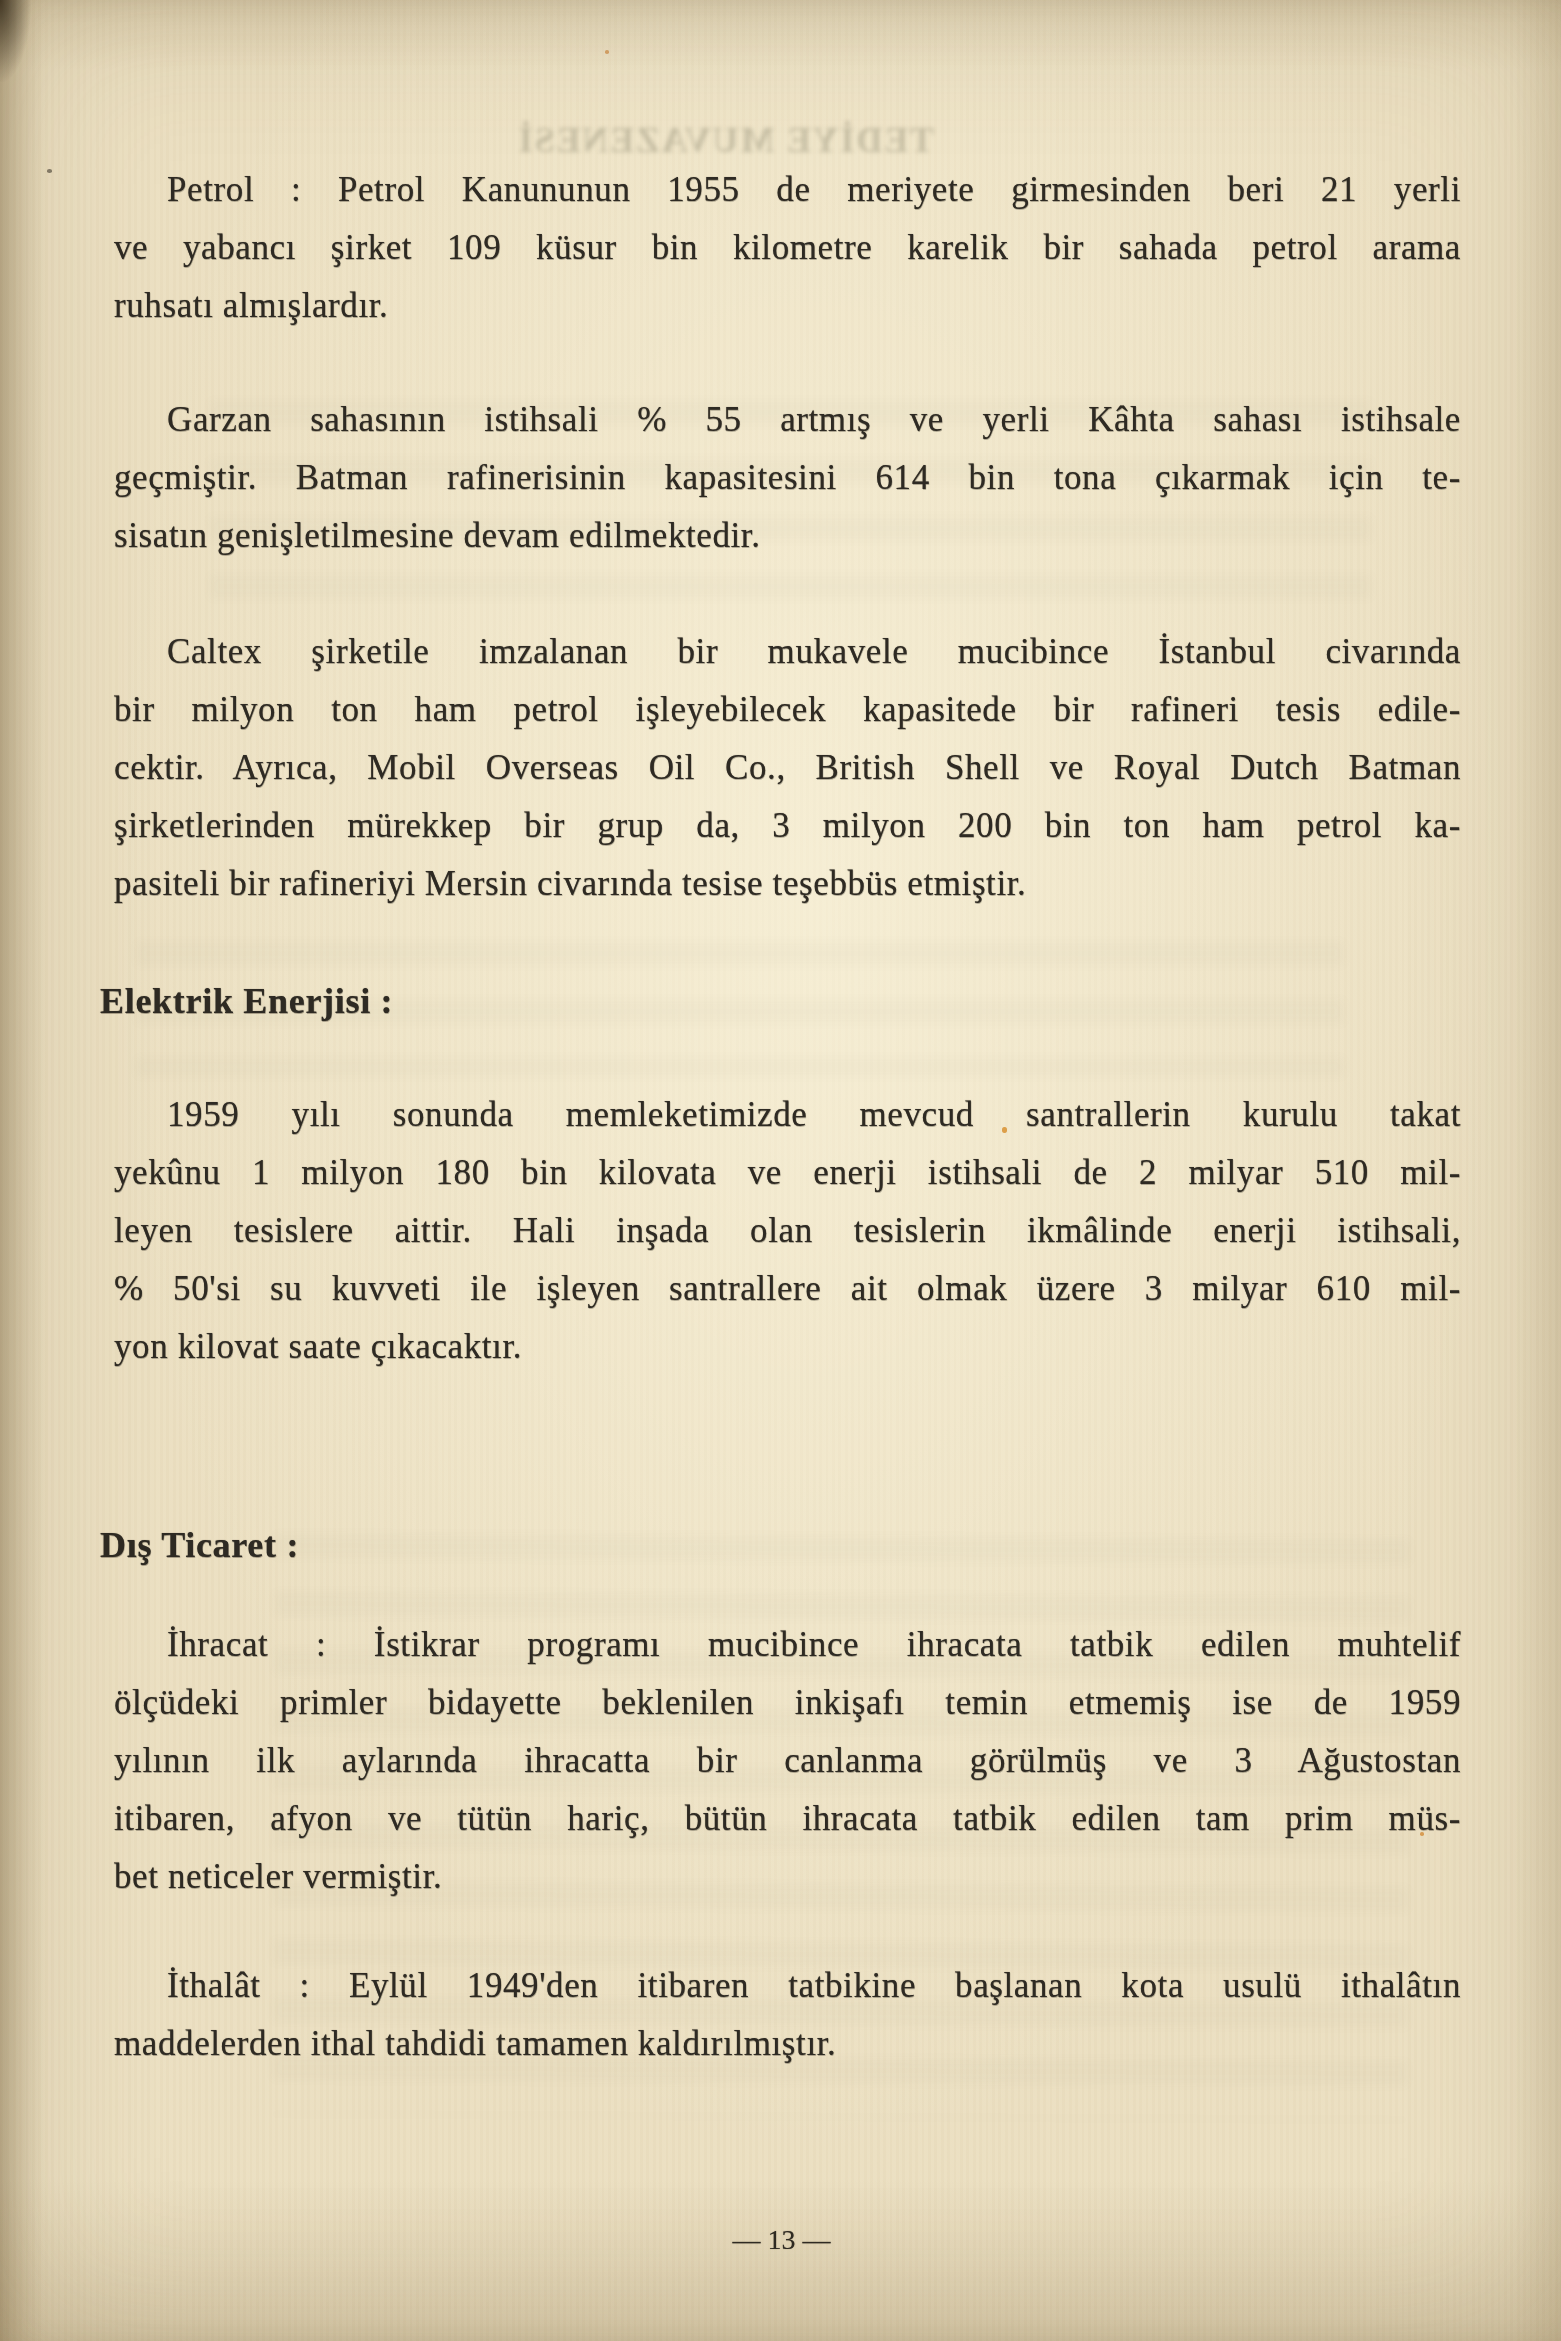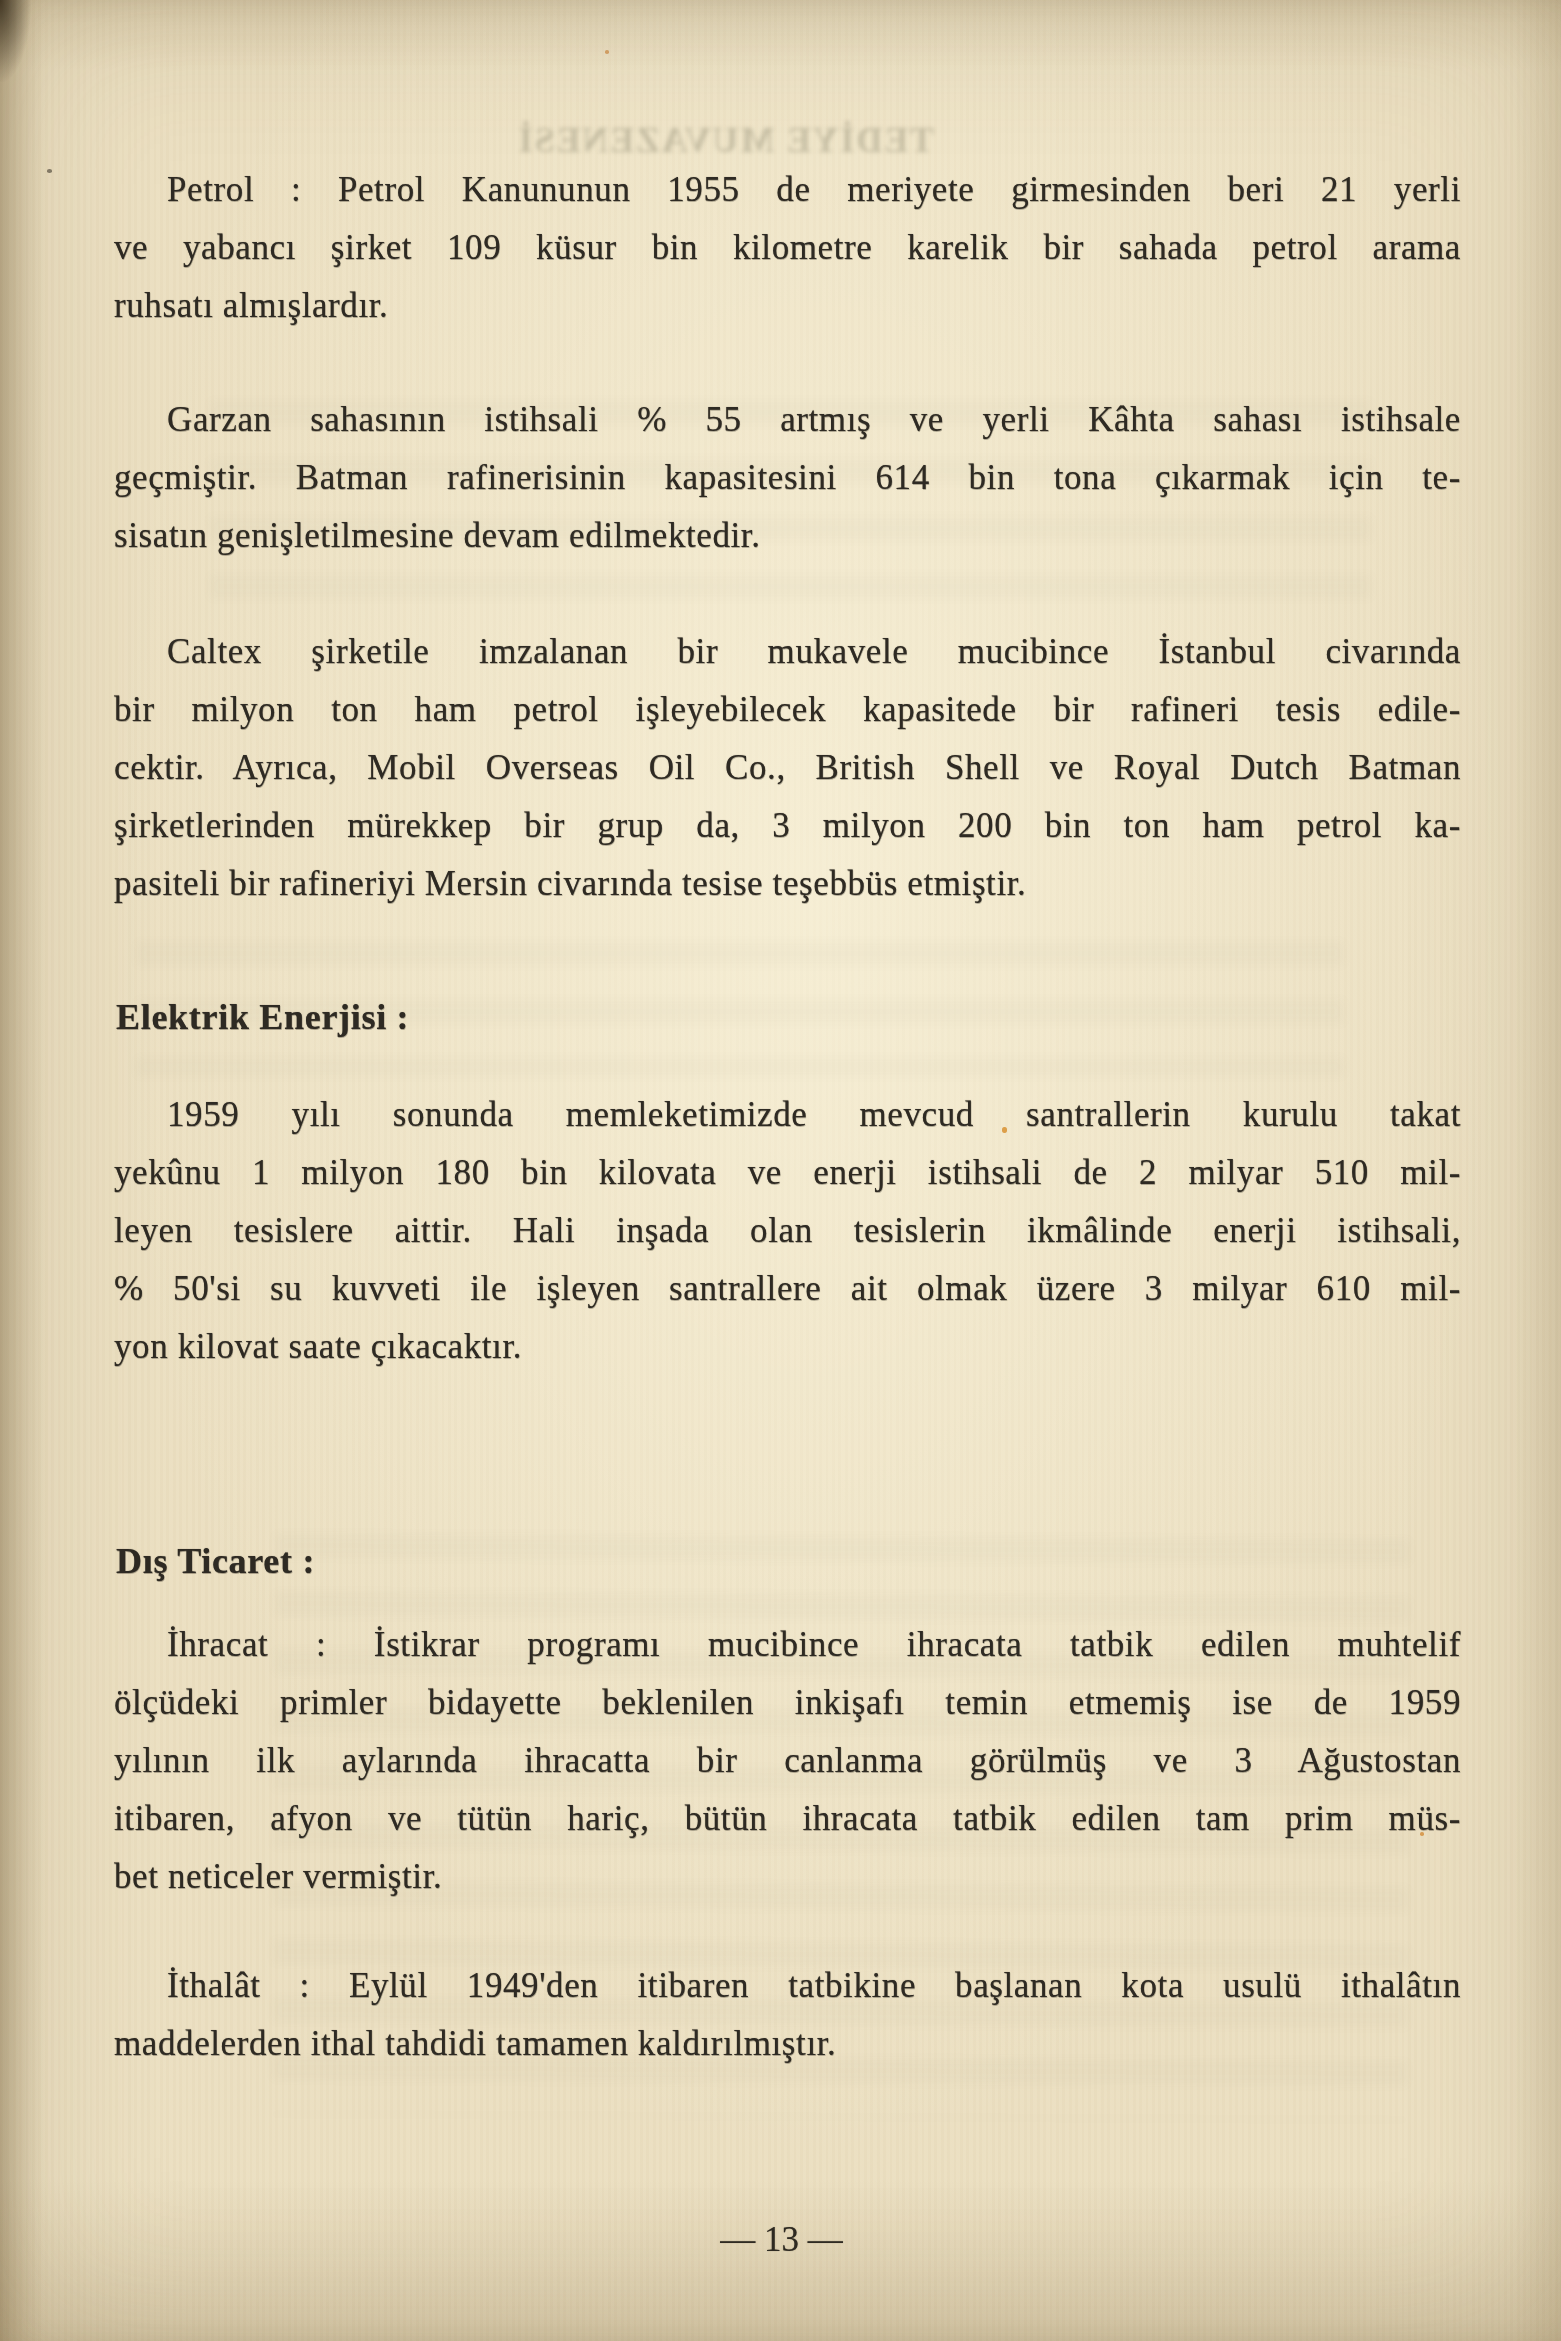--- a/index.html
+++ b/index.html
@@ -27,27 +27,27 @@
   }
   .para{
     position:absolute;left:102px;width:1359px;
     font-size:35px;line-height:58px;letter-spacing:0.6px;
     text-shadow:0 0 0.9px rgba(44,38,28,0.55), 0.5px 0.5px 0 rgba(44,38,28,0.28);
   }
   .ln{text-align:justify;text-align-last:justify;margin-left:12px;}
   .ln.first{text-indent:53px;}
   .ln.last{text-align-last:left;}
   .heading{
-    position:absolute;left:100px;margin:16px;
+    position:absolute;left:100px;margin:0;
     font-size:36px;line-height:44px;font-weight:bold;letter-spacing:0.7px;
     text-shadow:0 0 0.9px rgba(44,38,28,0.6), 0.5px 0.5px 0 rgba(44,38,28,0.3);
   }
   .pageno{
     position:absolute;left:102px;width:1359px;
-    text-align:center;font-size:35px;line-height:40px;
+    text-align:center;font-size:28px;line-height:40px;
     text-shadow:0 0 0.9px rgba(44,38,28,0.55);
   }
   
   .ghost-title{
     position:absolute;top:119px;left:502px;width:447px;
     text-align:center;font-size:36px;font-weight:bold;letter-spacing:1.8px;
     color:rgba(122,118,94,0.55);
     transform:scaleX(-1);
     filter:blur(2.1px);
     opacity:.6;

